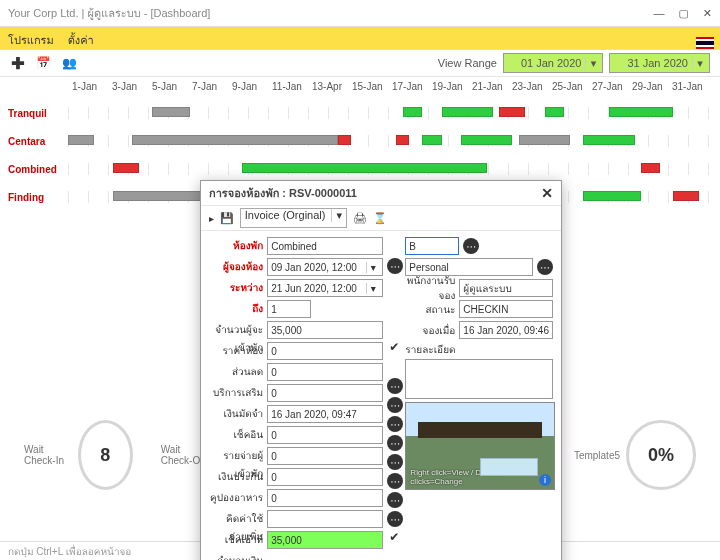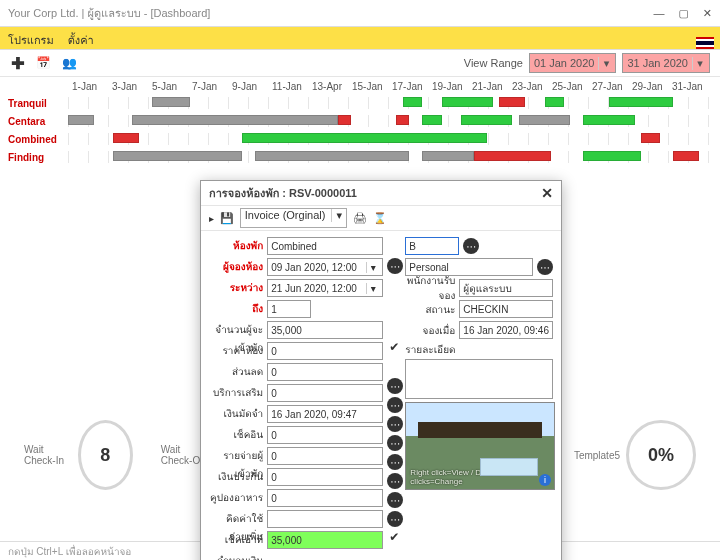--- a/index.html
+++ b/index.html
@@ -3,26 +3,26 @@
 <meta charset="utf-8">
 <style>
 html,body{margin:0;padding:0;font-family:Tahoma,Segoe UI,Arial,sans-serif;font-size:11px;background:#fff;color:#333;width:720px;height:560px;overflow:hidden}
 .titlebar{height:26px;background:#fff;border-bottom:1px solid #ddd;display:flex;align-items:center;padding:0 8px;color:#888}
 .titlebar .wc{margin-left:auto;display:flex;gap:14px;font-size:11px;color:#555}
 .menubar{height:22px;background:#fde047;border-bottom:1px solid #ddd;display:flex;align-items:flex-end;padding:0 8px;gap:14px;position:relative}
 .menubar .flag{width:18px;height:12px;position:absolute;right:6px;background:linear-gradient(to bottom,#c00 0 16%,#fff 16% 33%,#003 33% 66%,#fff 66% 83%,#c00 83% 100%)}
 .toolbar{height:26px;border-bottom:1px solid #e5e5e5;display:flex;align-items:center;padding:0 10px;gap:10px}
 .ico{width:16px;height:16px;display:inline-flex;align-items:center;justify-content:center;font-size:12px;color:#333}
 .viewrange{margin-left:auto;display:flex;align-items:center;gap:6px;font-size:11px;color:#555}
-.dpick{height:18px;display:flex;align-items:center;border:1px solid #999;padding:0 2px 0 4px;font-size:11px;background:#fca5a5}
+.dpick{height:18px;display:flex;align-items:center;border:1px solid #999;padding:0 2px 0 17px;font-size:11px;background:#bef264}
 .dpick .ar{width:14px;text-align:center;border-left:1px solid #ccc;margin-left:4px;color:#555}
 .tl{padding:4px 8px 10px}
 .tlhead{display:flex;font-size:10px;color:#555;margin-left:64px}
 .tlhead div{flex:1;text-align:left}
-.tlrow{display:flex;align-items:center;height:14px;margin-top:4px}
+.tlrow{display:flex;align-items:center;height:14px;margin-top:14px}
 .tlrow .lab{width:60px;color:#c00;font-weight:bold;font-size:10px}
 .track{flex:1;position:relative;height:12px;background:repeating-linear-gradient(to right,#e6e6e6 0 1px,transparent 1px 20px)}
 .bar{position:absolute;top:0;height:10px;border:1px solid rgba(0,0,0,0.15);box-sizing:border-box}
 .g{background:#2ecc40}.r{background:#e03030}.gy{background:#999}
 .gauges{position:absolute;left:0;right:0;top:420px;display:flex;gap:28px;padding:0 24px}
 .gbox{flex:1;display:flex;align-items:center;gap:6px}
 .gbox .lab{font-size:10px;color:#777}
 .ring{width:64px;height:64px;border-radius:50%;border:3px solid #d5d5d5;display:flex;align-items:center;justify-content:center;font-size:18px;font-weight:bold;color:#333}
 .status{position:absolute;left:0;right:0;bottom:0;height:18px;border-top:1px solid #ddd;padding:0 8px;display:flex;align-items:center;color:#999;font-size:10px}
 

